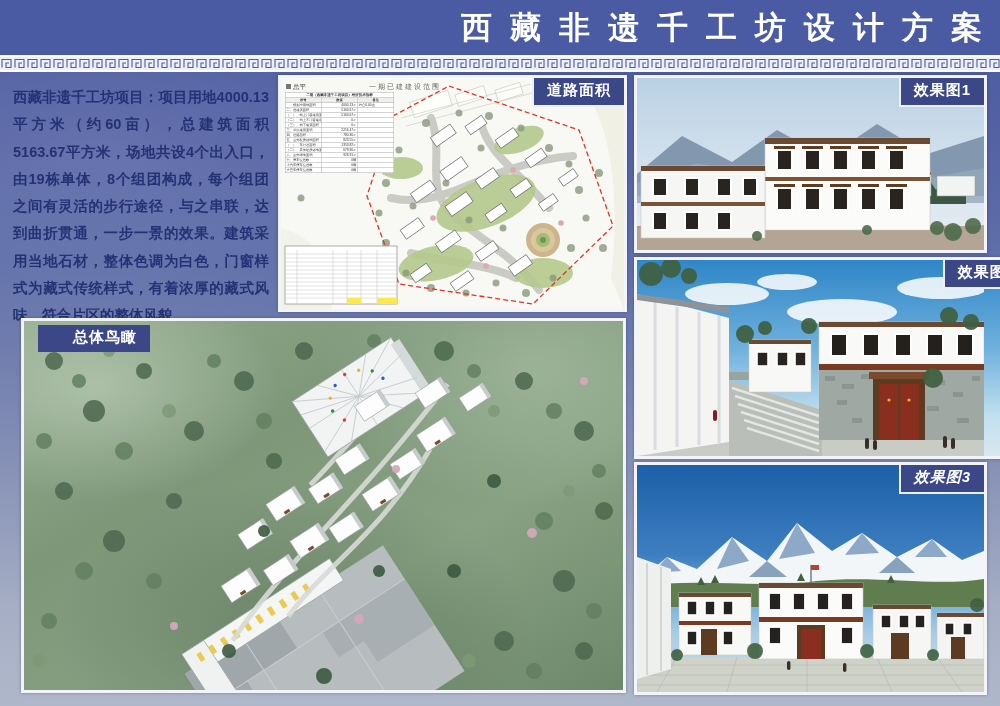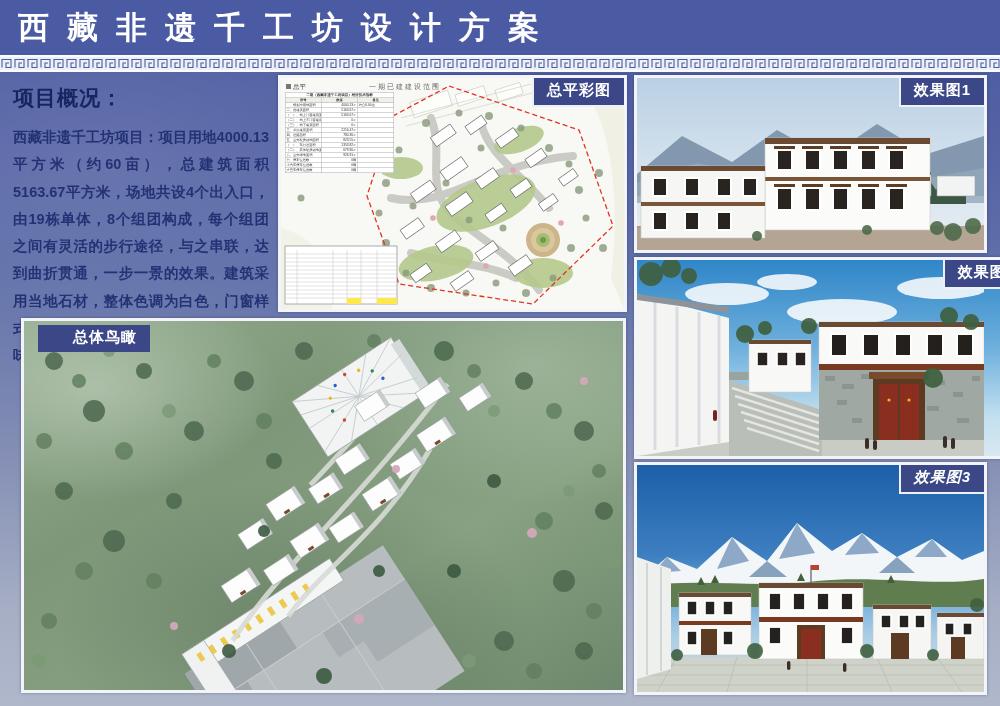--- a/index.html
+++ b/index.html
@@ -6,21 +6,21 @@
   .poster{
     position:relative;width:1000px;height:706px;overflow:hidden;
     font-family:"Liberation Sans","DejaVu Sans",sans-serif;
     background:
       radial-gradient(620px 320px at 10% 22%, rgba(255,255,255,.10), transparent 60%),
       linear-gradient(180deg,#4a5aa1 0%,#5462a4 20%,#6070a9 38%,#8791b6 66%,#a5aec4 86%,#afb8cb 100%);
   }
   
   .hdr{position:absolute;left:0;top:0;width:100%;height:55px;background:#4a5ba4;}
   .hdr h1{
-    margin:0;text-align:left;color:#fff;
+    margin:0;text-align:right;color:#fff;
     font-family:"Liberation Serif","DejaVu Serif",serif;
     font-weight:700;font-size:31px;line-height:56px;letter-spacing:18px;text-indent:18px;
   }
   .meander{position:absolute;left:0;top:55px;width:100%;height:17px;background:#eef0f7;
     border-top:2px solid #fbfcfe;border-bottom:2px solid #fbfcfe;box-sizing:border-box;}
   .meander svg{display:block;}
   
   .overview{position:absolute;left:13px;top:84px;width:256px;color:#233274;}
   .overview h2{margin:0 0 12px 0;font-size:21px;font-weight:700;color:#16255f;letter-spacing:1px;}
   .overview p{margin:0;font-size:14.5px;font-weight:700;line-height:1.88;text-align:justify;}
@@ -152,21 +152,20 @@
         <use href="#mkey" x="936"></use>
         <use href="#mkey" x="949"></use>
         <use href="#mkey" x="962"></use>
         <use href="#mkey" x="975"></use>
         <use href="#mkey" x="988"></use>
         <use href="#mkey" x="1001"></use>
       </svg>
   </div>
 
   <section class="overview">
-    <h2>项目概况：</h2>
     <p>西藏非遗千工坊项目：项目用地4000.13平方米（约60亩），总建筑面积5163.67平方米，场地共设4个出入口，由19栋单体，8个组团构成，每个组团之间有灵活的步行途径，与之串联，达到曲折贯通，一步一景的效果。建筑采用当地石材，整体色调为白色，门窗样式为藏式传统样式，有着浓厚的藏式风味，符合片区的整体风貌。</p>
   </section>
 
   <figure class="panel site-plan" style="margin:0;">
     <svg width="343" height="231" viewBox="0 0 343 231">
       <rect width="343" height="231" fill="#f8f8f4"></rect>
       <path d="M300,10 C330,40 340,120 330,200 L343,231 L343,0 L290,0 Z" fill="#eef0e2" opacity=".9"></path>
       <path d="M0,150 C40,160 60,200 50,231 L0,231 Z" fill="#eef0e2" opacity=".7"></path>
 
       <g stroke="#c9c9c3" fill="#fdfdfa" stroke-width=".6">
@@ -362,21 +361,21 @@
             <td class="num">0辆</td>
             <td></td>
           </tr>
           <tr>
             <td>大巴车停车位总数</td>
             <td class="num">0辆</td>
             <td></td>
           </tr>
         </tbody>
       </table>
-    <figcaption class="tag tag-tr">总平彩图</figcaption>
+    <figcaption class="tag tag-tr">道路面积</figcaption>
   </figure>
 
   <figure class="panel render1" style="margin:0;">
     <svg width="347" height="172" viewBox="0 0 347 172">
 
       <polygon points="0,96 45,58 95,84 140,52 190,80 240,46 290,76 347,58 347,118 0,118" fill="#7a90a8" opacity=".9"></polygon>
       <polygon points="0,105 60,85 130,100 210,86 290,100 347,90 347,125 0,125" fill="#93a7ba" opacity=".8"></polygon>
 
       <path d="M190,112 l6,-10 6,10 4,-8 5,8 5,-9 5,9 6,-10 6,10 5,-8 5,8 6,-9 6,9 5,-8 5,8 6,-10 6,10 5,-8 5,8 6,-9 6,9 5,-8 5,8 6,-9 6,9 4,-7 4,7 V126 H190 Z" fill="#3c5844"></path>
 

